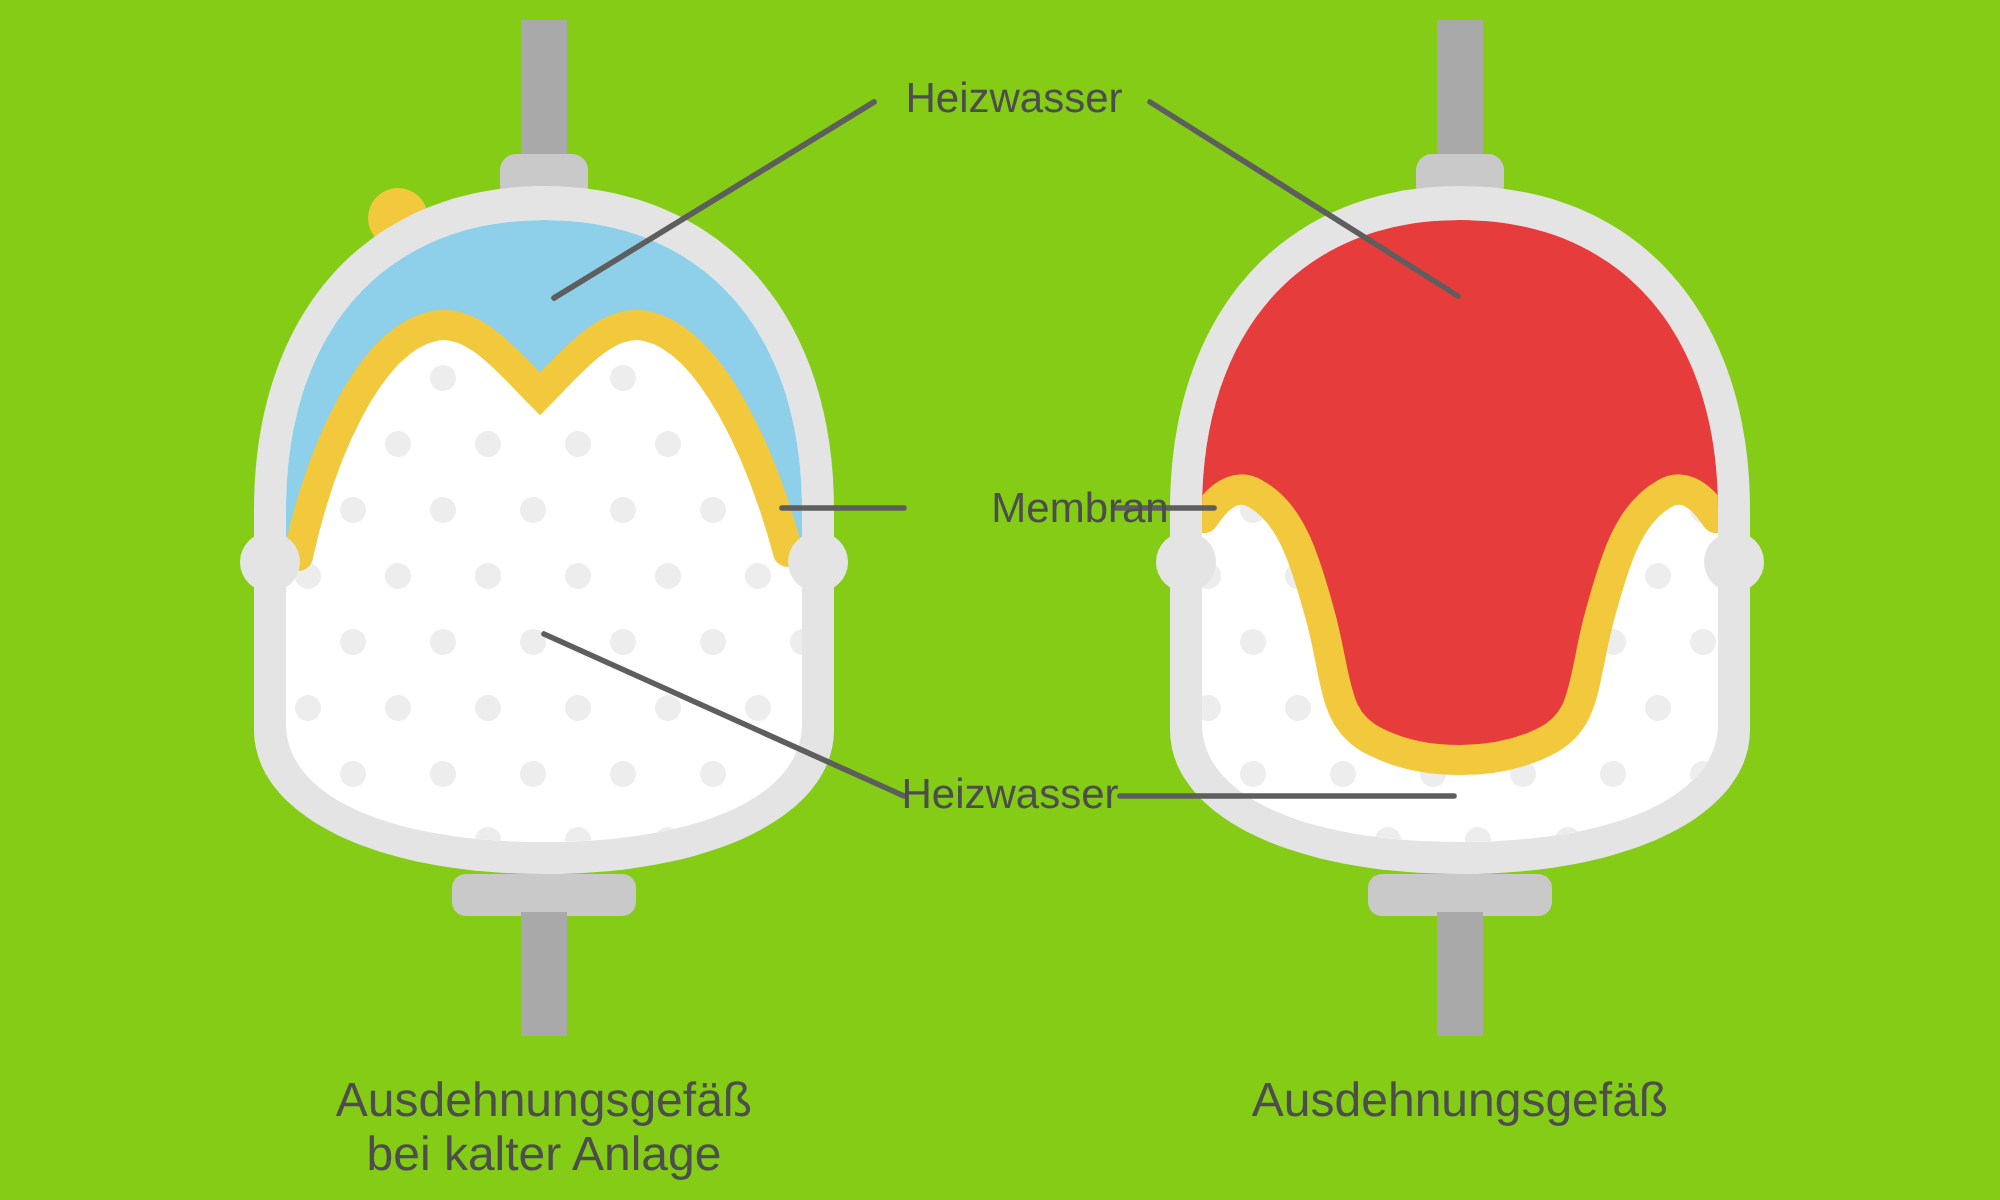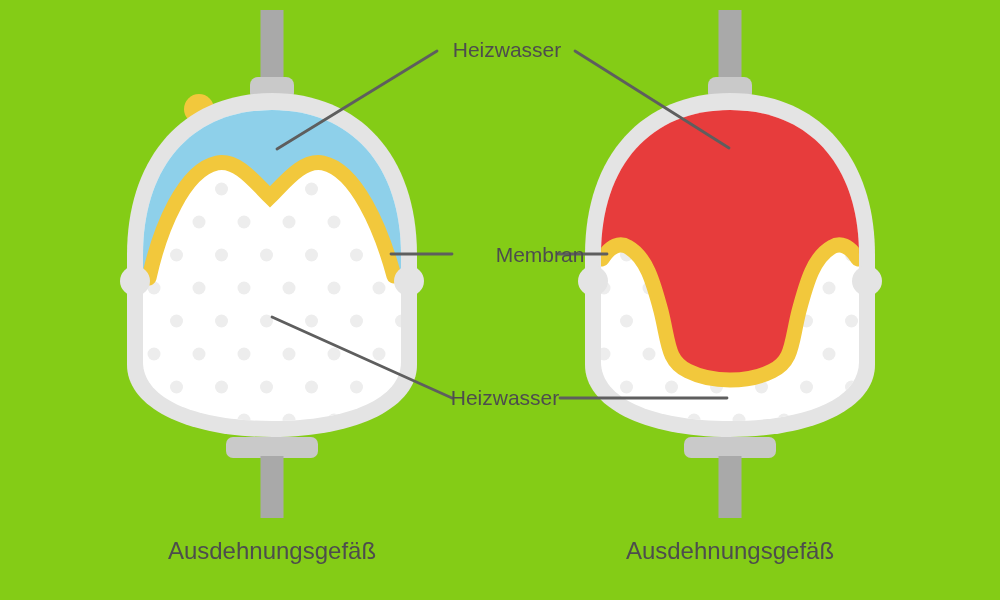--- a/index.html
+++ b/index.html
@@ -89,18 +89,19 @@
       <line class="leader" x1="560" y1="398" x2="727" y2="398"></line>
     </g>
   </svg>
 
   <div class="label" style="left:507px;top:50px;">Heizwasser</div>
   <div class="label" style="left:505px;top:255px;margin-left:35px;">Membran</div>
   <div class="label" style="left:505px;top:398px;">Heizwasser</div>
 
   <div class="caption" style="left:272px;top:537px;">
     <div>Ausdehnungsgefäß</div>
+    <div>bei kalter Anlage</div>
   </div>
   <div class="caption" style="left:730px;top:537px;">
     <div>Ausdehnungsgefäß</div>
   </div>
 
 </div>
 
 </body></html>

